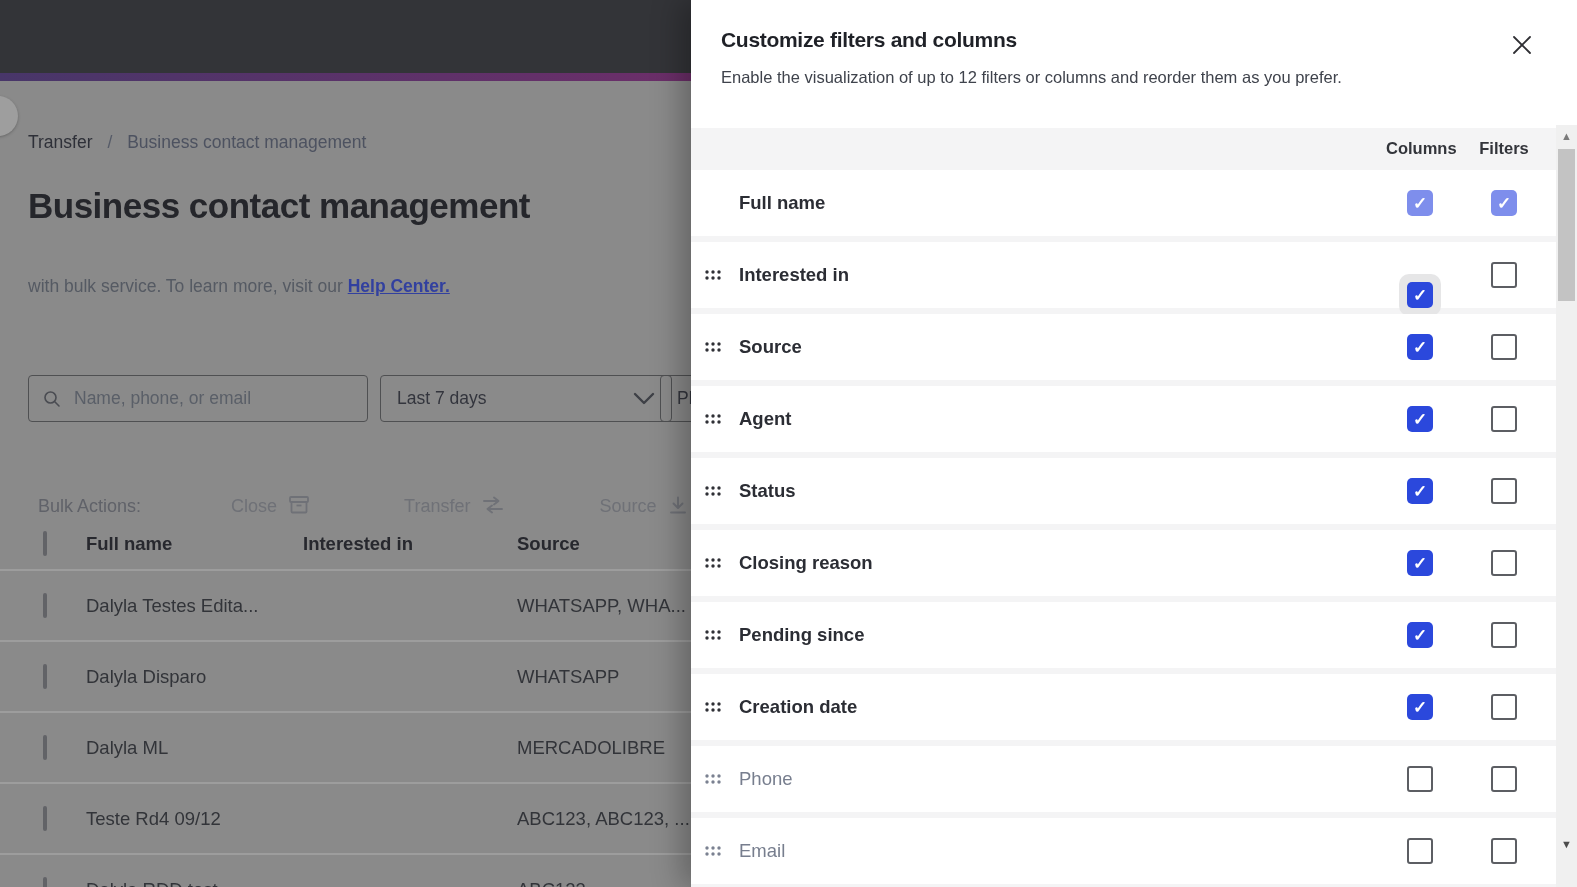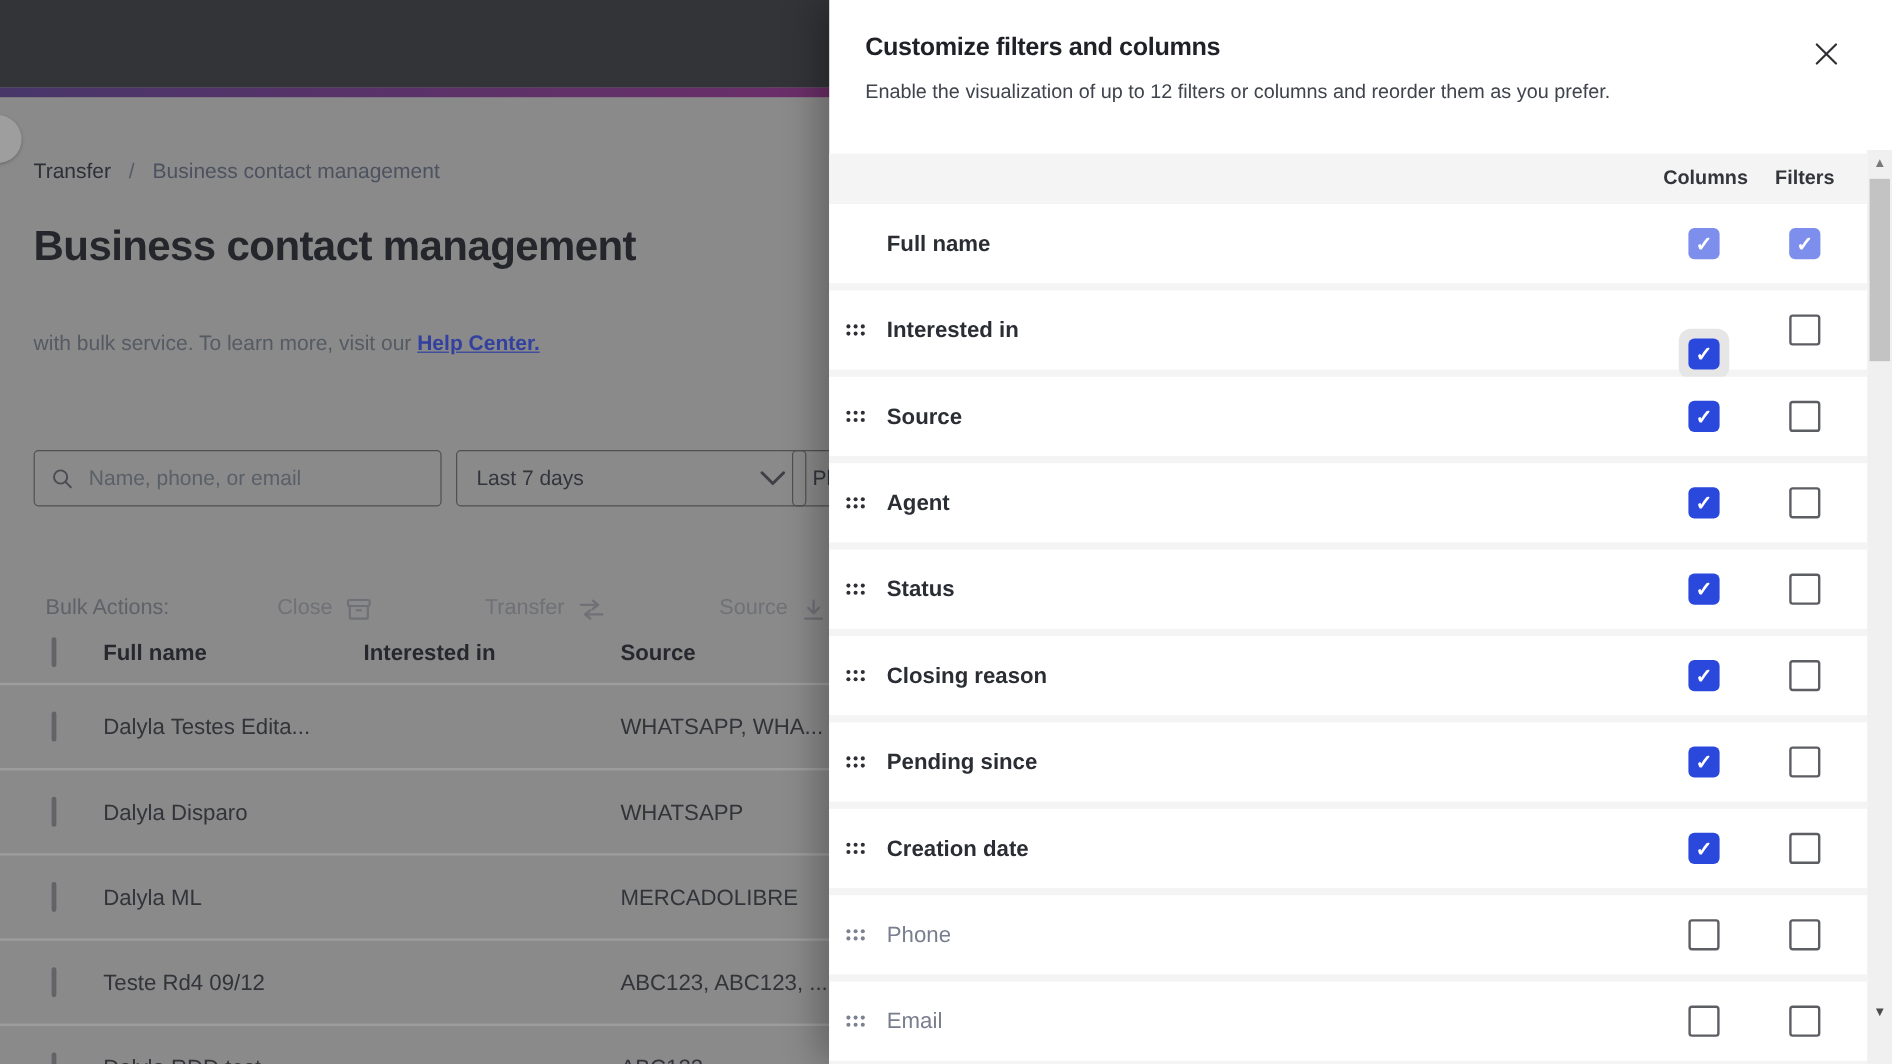--- a/index.html
+++ b/index.html
@@ -35,21 +35,21 @@
   .ctl { position:absolute; top:0; height:47px; border:1px solid #4f5052; border-radius:4px;
     display:flex; align-items:center; color:#33353d; font-size:17.5px; background:transparent; }
   .search-box { left:28px; width:340px; padding:0 14px; color:#5a5f68; }
   .search-box .mag { margin-right:13px; display:flex; color:#4a4c52; }
   .date-box { left:380px; width:292px; padding:0 16px; justify-content:space-between; }
   .plus-box { left:660px; width:160px; padding:0 16px; }
 
   .bulk-row { position:absolute; left:38px; top:496px; display:flex; align-items:center;
     font-size:18px; color:#606269; }
   .bulk-label { margin-right:90px; }
-  .bulk-btn { display:flex; align-items:flex-end; gap:12px; color:#6f7177; margin-right:95px; }
+  .bulk-btn { display:flex; align-items:flex-start; gap:12px; color:#6f7177; margin-right:95px; }
   .bulk-btn svg { display:block; }
 
   .table { position:absolute; left:0; top:518px; width:100%; }
   .t-row { position:relative; height:71px; border-bottom:2px solid #9d9d9d; }
   .t-row.head { height:53px; font-weight:bold; color:#27282e; }
   .t-cell { position:absolute; top:50%; transform:translateY(-50%); font-size:18.5px; color:#323439;
     white-space:nowrap; }
   .t-row.head .t-cell { color:#27282e; }
   .c-check { left:43px; }
   .c-name  { left:86px; }

